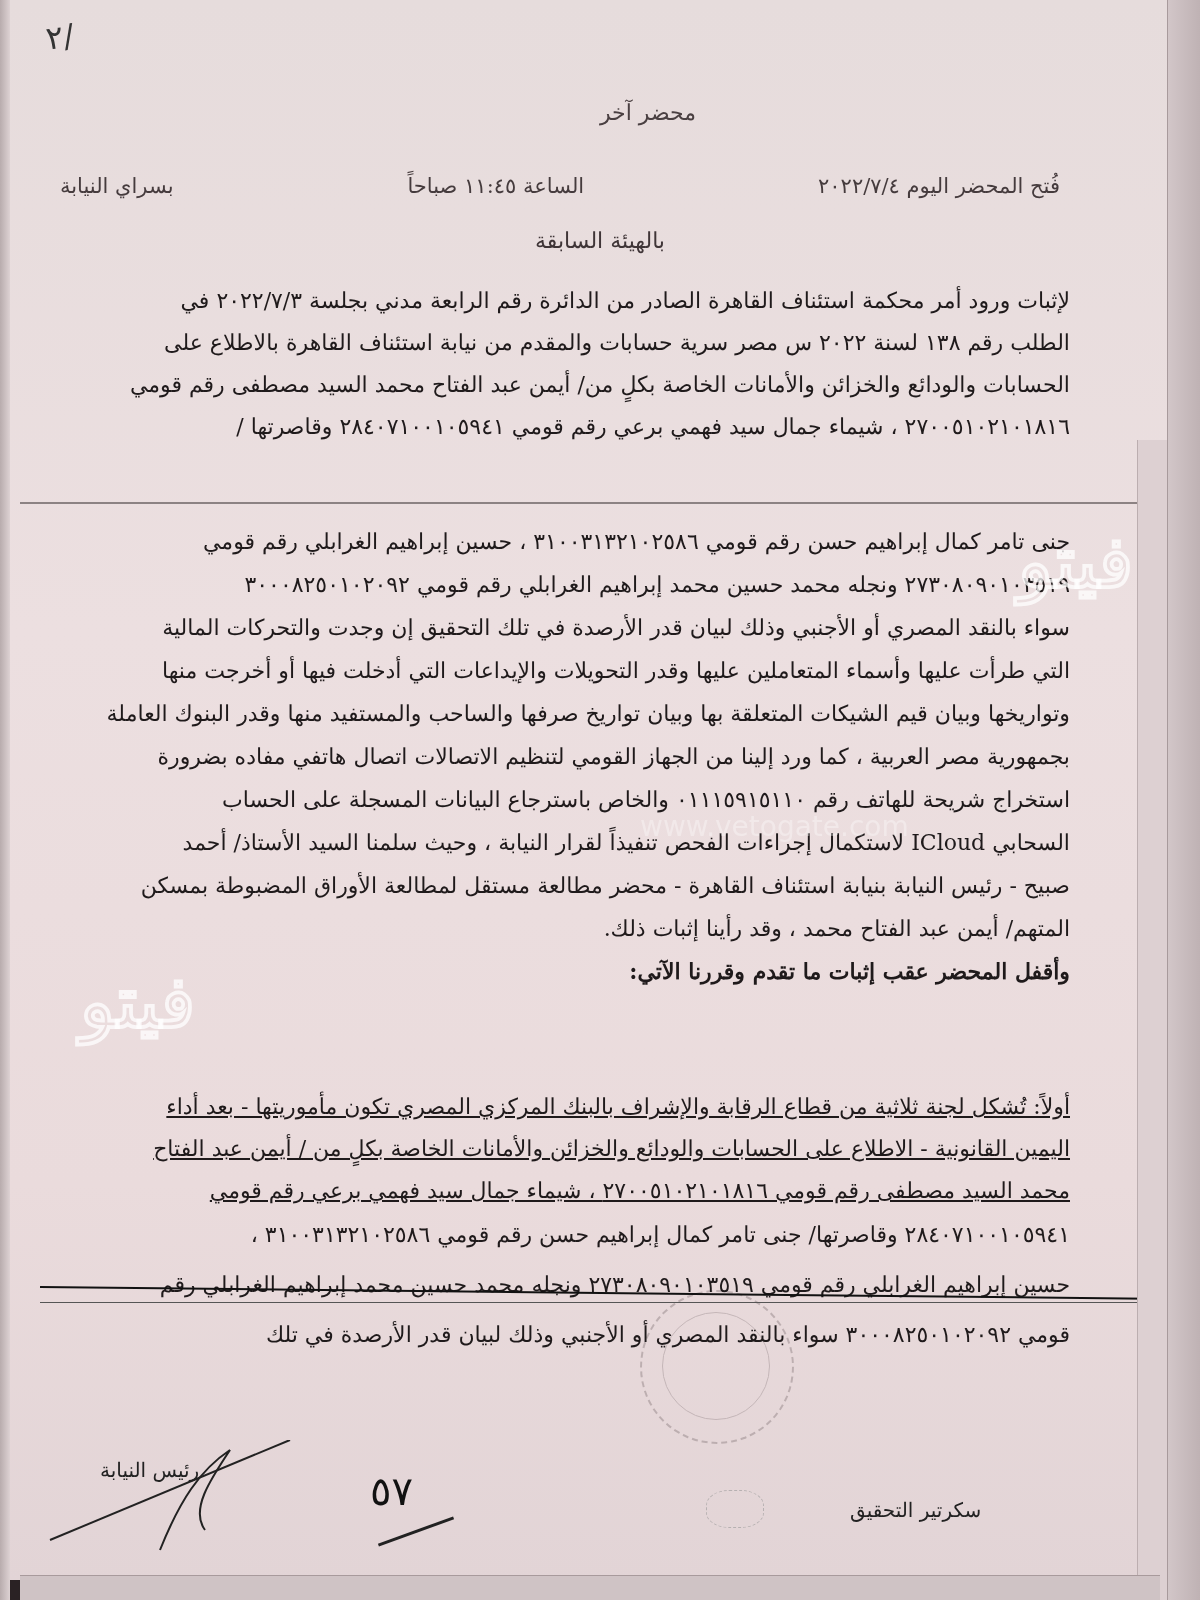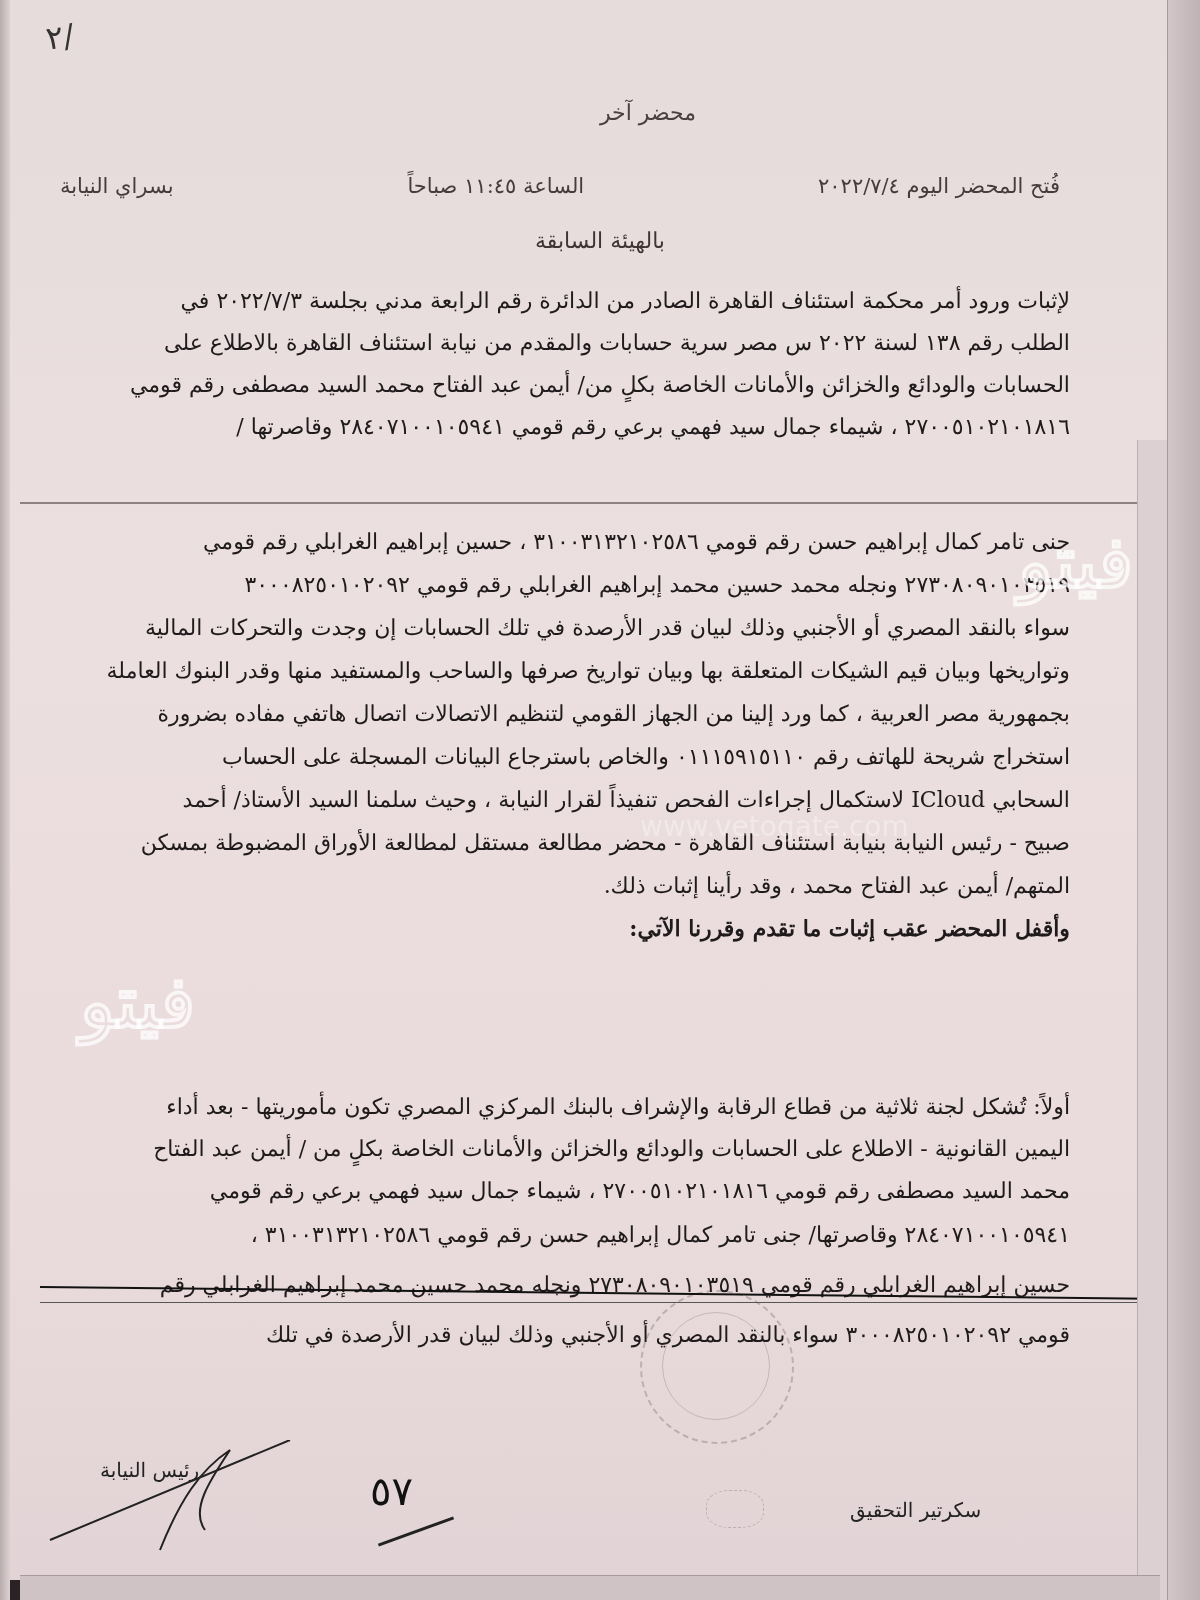--- a/index.html
+++ b/index.html
@@ -54,21 +54,21 @@
     }
     .line { display: block; white-space: nowrap; overflow: hidden; height: 42px; }
     .p1 { top: 280px; }
     .ruled {
       position: absolute; left: 20px; top: 502px; width: 1140px; height: 2px;
       background: #8c8283;
     }
     .p2 { top: 520px; line-height: 43px; }
     .p2 .line { height: 43px; }
     .bold-line { font-weight: bold; }
-    .p3 { top: 1072px; line-height: 42px; }
+    .p3 { top: 1072px; line-height: 42px; text-decoration: underline; }
     .struck {
       position: absolute; left: 40px; width: 1130px; height: 2px; background: #111;
     }
     .p4 { top: 1264px; line-height: 50px; }
     .p4 .line { height: 50px; }
     .stamp {
       position: absolute; left: 640px; top: 1290px; width: 150px; height: 150px;
       border-radius: 50%; border: 2px dashed #9c8e90; opacity: 0.55;
     }
     .stamp-inner {
@@ -136,21 +136,22 @@
     <span class="line">الطلب رقم ١٣٨ لسنة ٢٠٢٢ س مصر سرية حسابات والمقدم من نيابة استئناف القاهرة بالاطلاع على</span>
     <span class="line">الحسابات والودائع والخزائن والأمانات الخاصة بكلٍ من/ أيمن عبد الفتاح محمد السيد مصطفى رقم قومي</span>
     <span class="line">٢٧٠٠٥١٠٢١٠١٨١٦ ، شيماء جمال سيد فهمي برعي رقم قومي ٢٨٤٠٧١٠٠١٠٥٩٤١ وقاصرتها /</span>
   </div>
 
   <div class="ruled"></div>
 
   <div class="body-text p2">
     <span class="line">جنى تامر كمال إبراهيم حسن رقم قومي ٣١٠٠٣١٣٢١٠٢٥٨٦ ، حسين إبراهيم الغرابلي رقم قومي</span>
     <span class="line">٢٧٣٠٨٠٩٠١٠٣٥١٩ ونجله محمد حسين محمد إبراهيم الغرابلي رقم قومي ٣٠٠٠٨٢٥٠١٠٢٠٩٢</span>
-    <span class="line">سواء بالنقد المصري أو الأجنبي وذلك لبيان قدر الأرصدة في تلك الحسابات إن وجدت والتحركات المالية</span>
+    <span class="line">سواء بالنقد المصري أو الأجنبي وذلك لبيان قدر الأرصدة في تلك التحقيق إن وجدت والتحركات المالية</span>
+    <span class="line">التي طرأت عليها وأسماء المتعاملين عليها وقدر التحويلات والإيداعات التي أدخلت فيها أو أخرجت منها</span>
     <span class="line">وتواريخها وبيان قيم الشيكات المتعلقة بها وبيان تواريخ صرفها والساحب والمستفيد منها وقدر البنوك العاملة</span>
     <span class="line">بجمهورية مصر العربية ، كما ورد إلينا من الجهاز القومي لتنظيم الاتصالات اتصال هاتفي مفاده بضرورة</span>
     <span class="line">استخراج شريحة للهاتف رقم ٠١١١٥٩١٥١١٠ والخاص باسترجاع البيانات المسجلة على الحساب</span>
     <span class="line">السحابي ICloud لاستكمال إجراءات الفحص تنفيذاً لقرار النيابة ، وحيث سلمنا السيد الأستاذ/ أحمد</span>
     <span class="line">صبيح - رئيس النيابة بنيابة استئناف القاهرة - محضر مطالعة مستقل لمطالعة الأوراق المضبوطة بمسكن</span>
     <span class="line">المتهم/ أيمن عبد الفتاح محمد ، وقد رأينا إثبات ذلك.</span>
     <span class="line bold-line">وأقفل المحضر عقب إثبات ما تقدم وقررنا الآتي:</span>
   </div>
 
   <div class="body-text p3" style="top:1086px">

